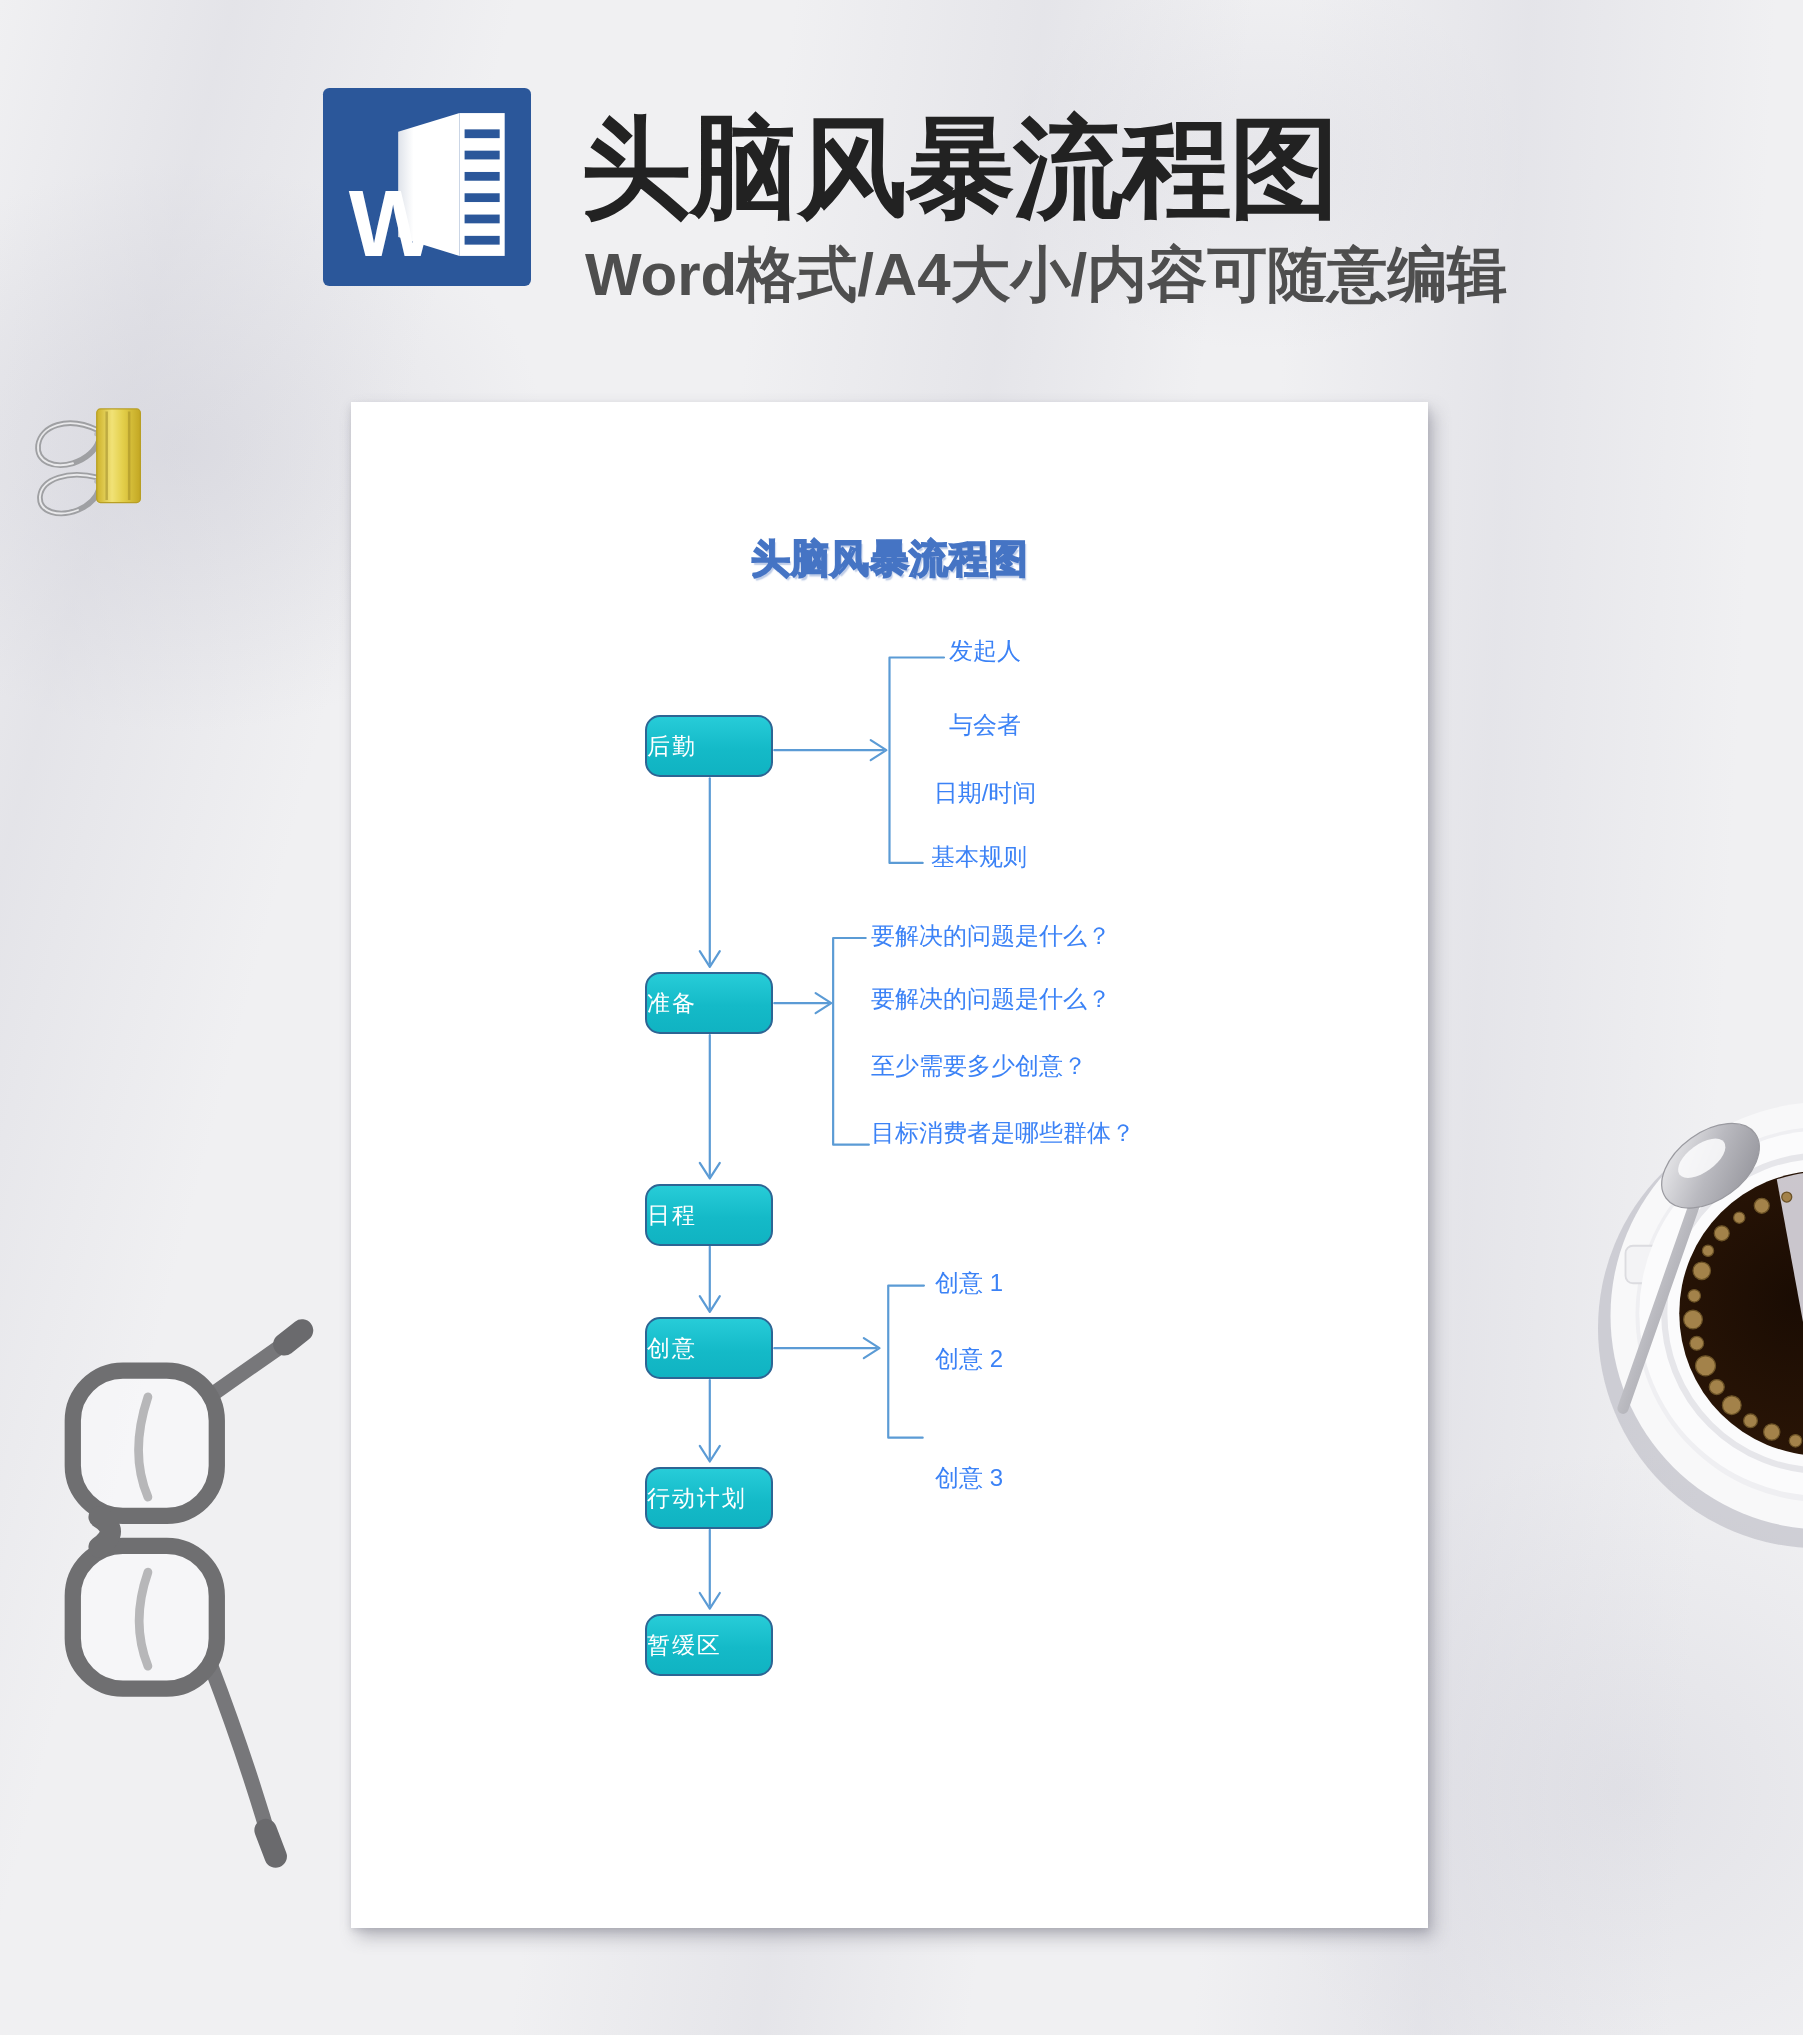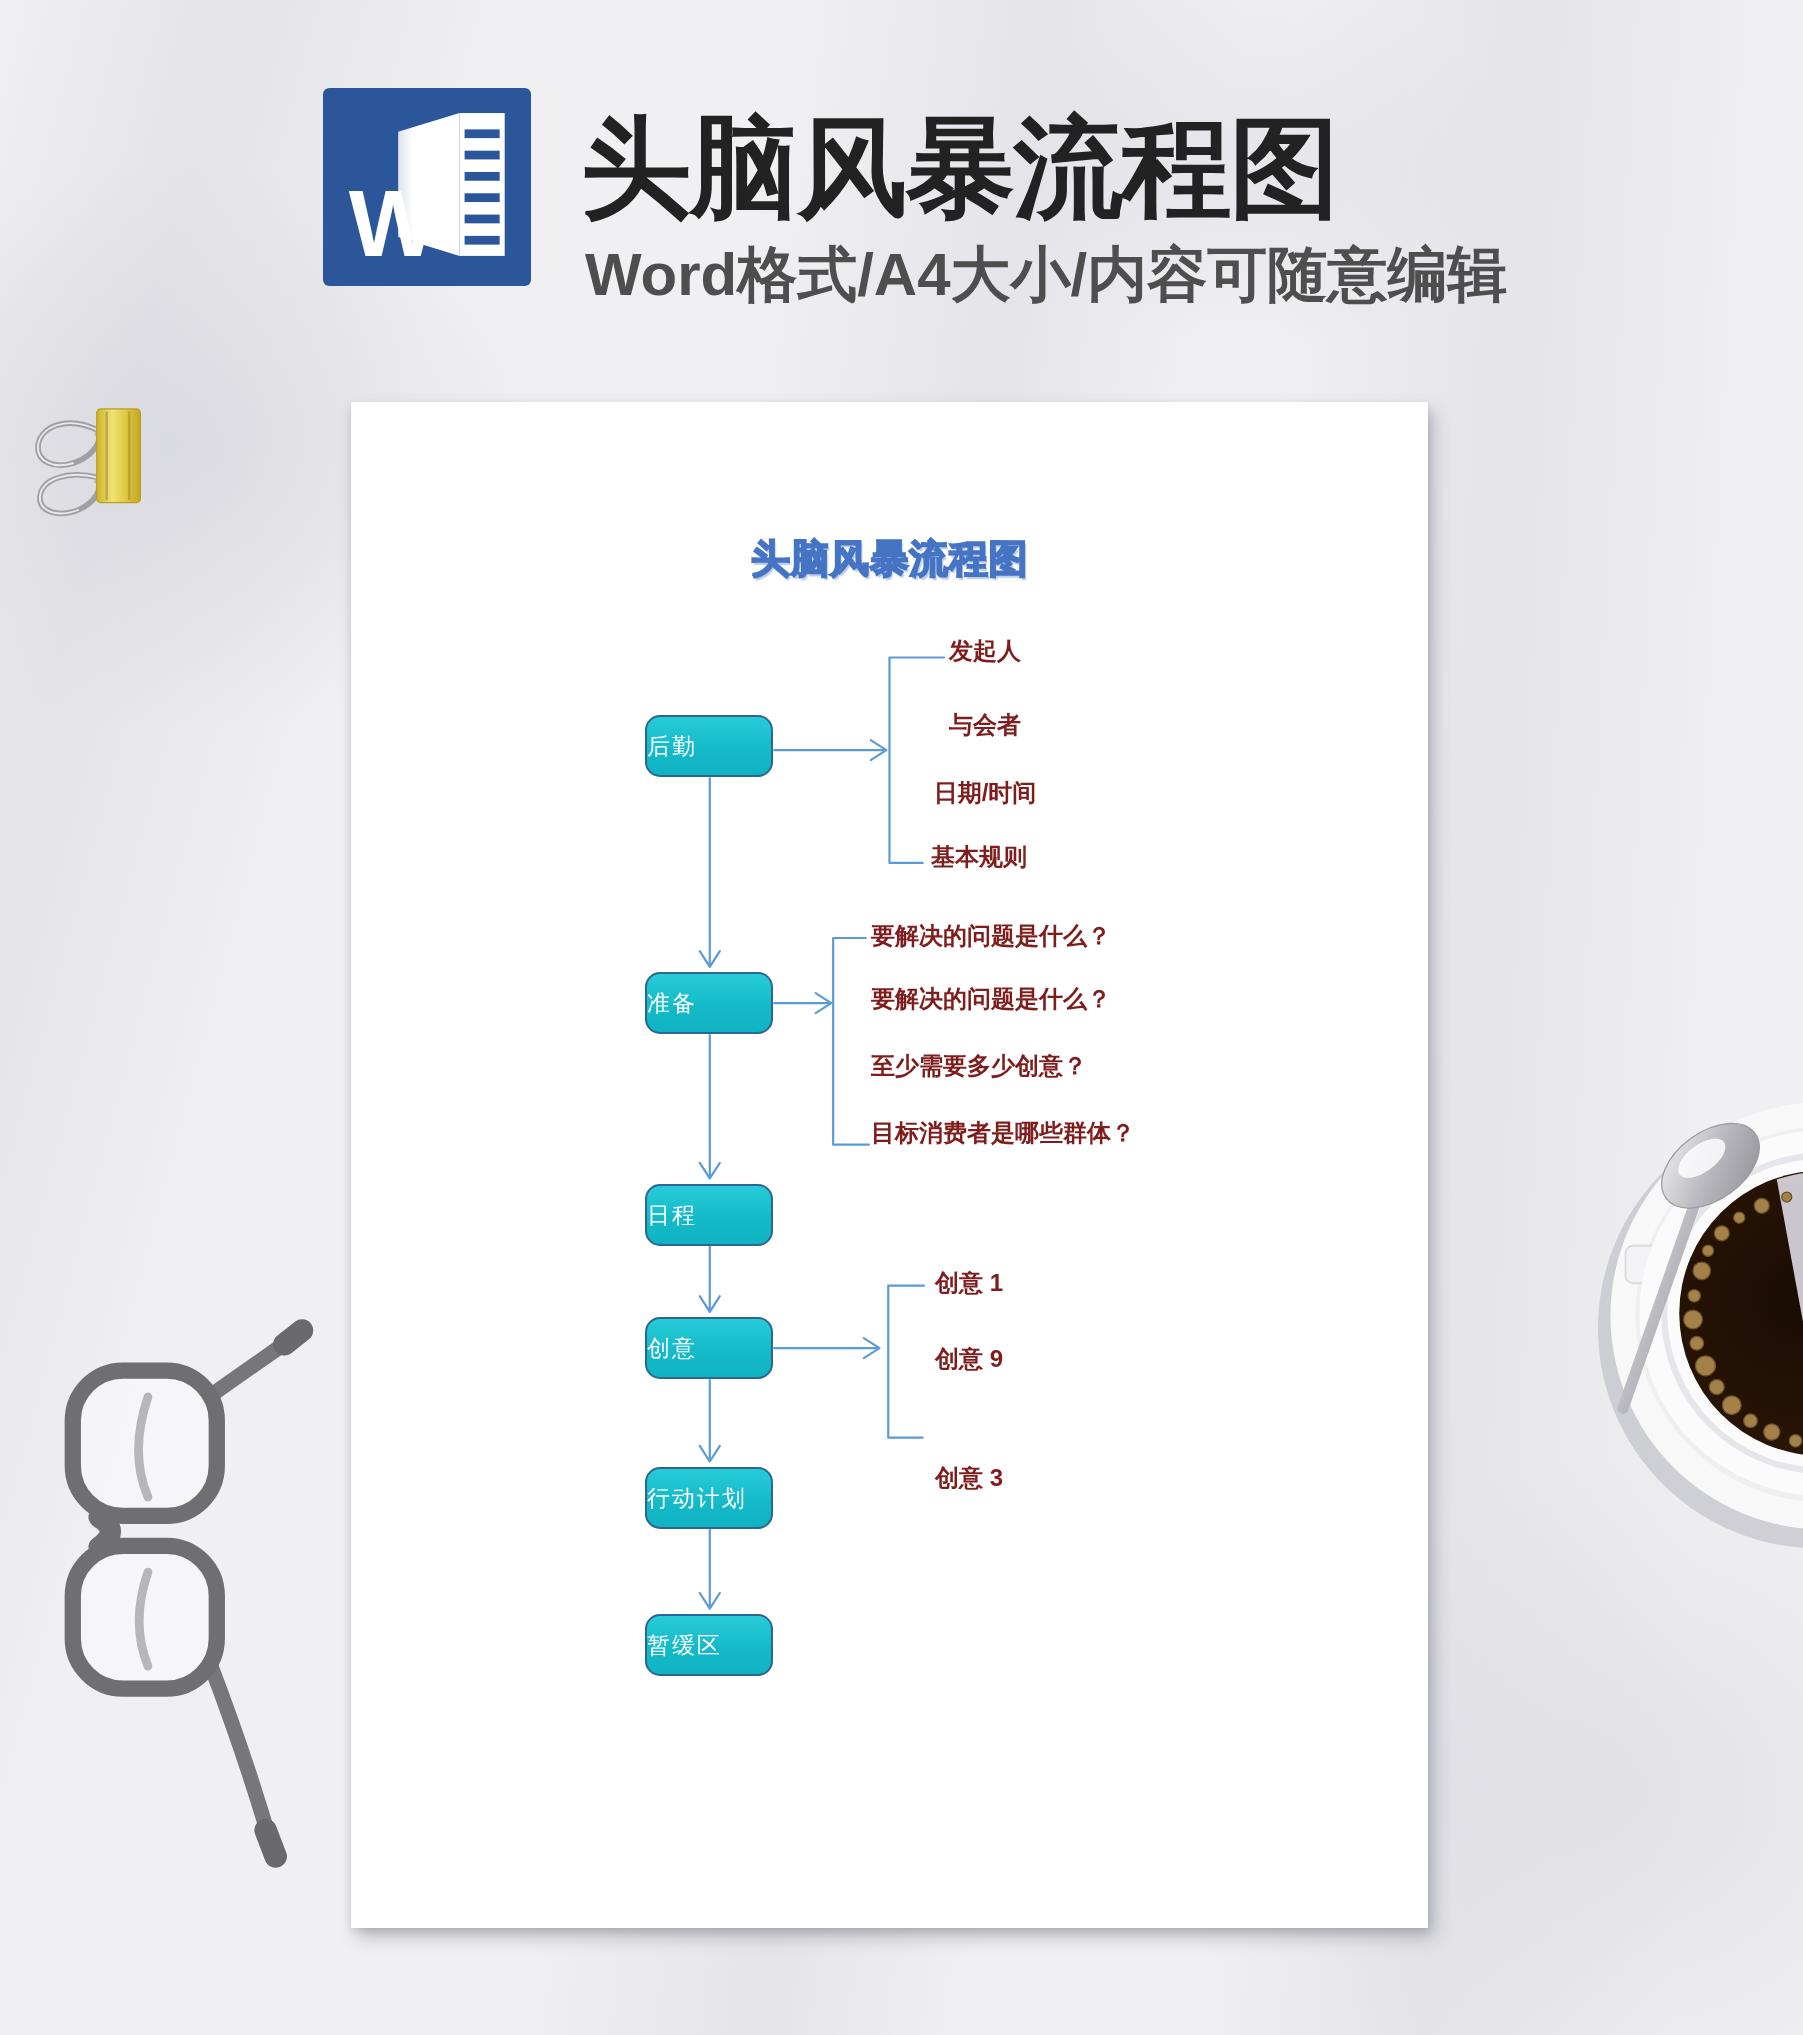--- a/index.html
+++ b/index.html
@@ -43,21 +43,21 @@
     text-shadow:1.9px 2.5px 1.3px rgba(91,125,196,.40);
   }
   .node{
     position:absolute;left:294px;width:124px;height:58px;
     border:2.5px solid #2d6594;border-radius:15px;
     background:linear-gradient(180deg,#27ccd8 0%,#14bac8 55%,#10b3c2 100%);
     color:#fff;font-size:23px;letter-spacing:1.9px;
     display:flex;align-items:center;white-space:nowrap;
   }
   .leaf{
-    position:absolute;font-size:24px;color:#7f1d1d;white-space:nowrap;line-height:1;font-weight:bold;
+    position:absolute;font-size:24px;color:#3b82f6;white-space:nowrap;line-height:1;
   }
   .leaf.centered{transform:translate(-50%,-50%);}
   .leaf.lefted{transform:translate(0,-50%);}
   .connectors{position:absolute;left:0;top:0;}
 </style>
 </head>
 <body>
 
 <div id="canvas">
 
@@ -179,21 +179,21 @@
     <div class="leaf centered" style="left:634px;top:323px">与会者</div>
     <div class="leaf centered" style="left:634px;top:391px">日期/时间</div>
     <div class="leaf centered" style="left:628px;top:455px">基本规则</div>
 
     <div class="leaf lefted" style="left:520px;top:534px">要解决的问题是什么？</div>
     <div class="leaf lefted" style="left:520px;top:597px">要解决的问题是什么？</div>
     <div class="leaf lefted" style="left:520px;top:664px">至少需要多少创意？</div>
     <div class="leaf lefted" style="left:520px;top:731px">目标消费者是哪些群体？</div>
 
     <div class="leaf lefted" style="left:584px;top:881px">创意 1</div>
-    <div class="leaf lefted" style="left:584px;top:957px">创意 9</div>
+    <div class="leaf lefted" style="left:584px;top:957px">创意 2</div>
     <div class="leaf lefted" style="left:584px;top:1076px">创意 3</div>
   </div>
 
   <svg style="position:absolute;left:54px;top:1328px;" width="263" height="551" viewBox="0 -40 420 880">
     <g fill="none" stroke-linecap="round">
       <path d="M 250,68 Q 325,15 390,-30" stroke="#77777a" stroke-width="24"></path>
       <path d="M 368,-14 L 396,-36" stroke="#6a6a6d" stroke-width="36"></path>
       <path d="M 250,498 Q 308,650 350,796" stroke="#77777a" stroke-width="24"></path>
       <path d="M 338,762 L 354,804" stroke="#6a6a6d" stroke-width="36"></path>
       <rect x="30" y="28" width="230" height="232" rx="80" stroke="#6f6f71" stroke-width="26" fill="rgba(252,252,254,0.45)"></rect>

